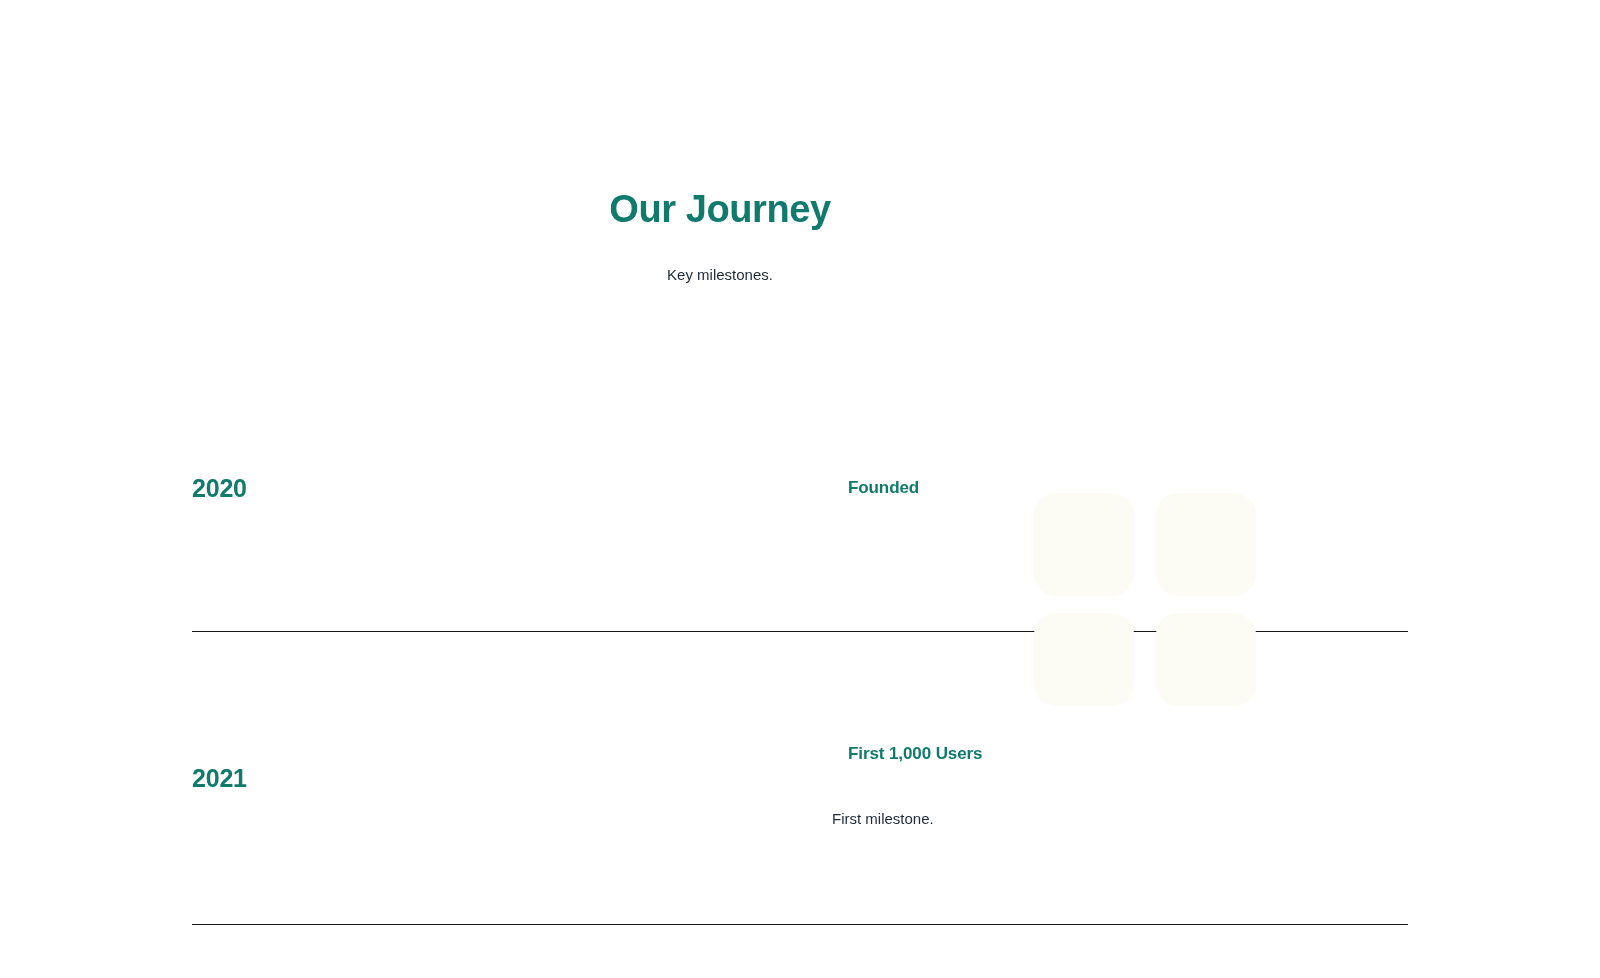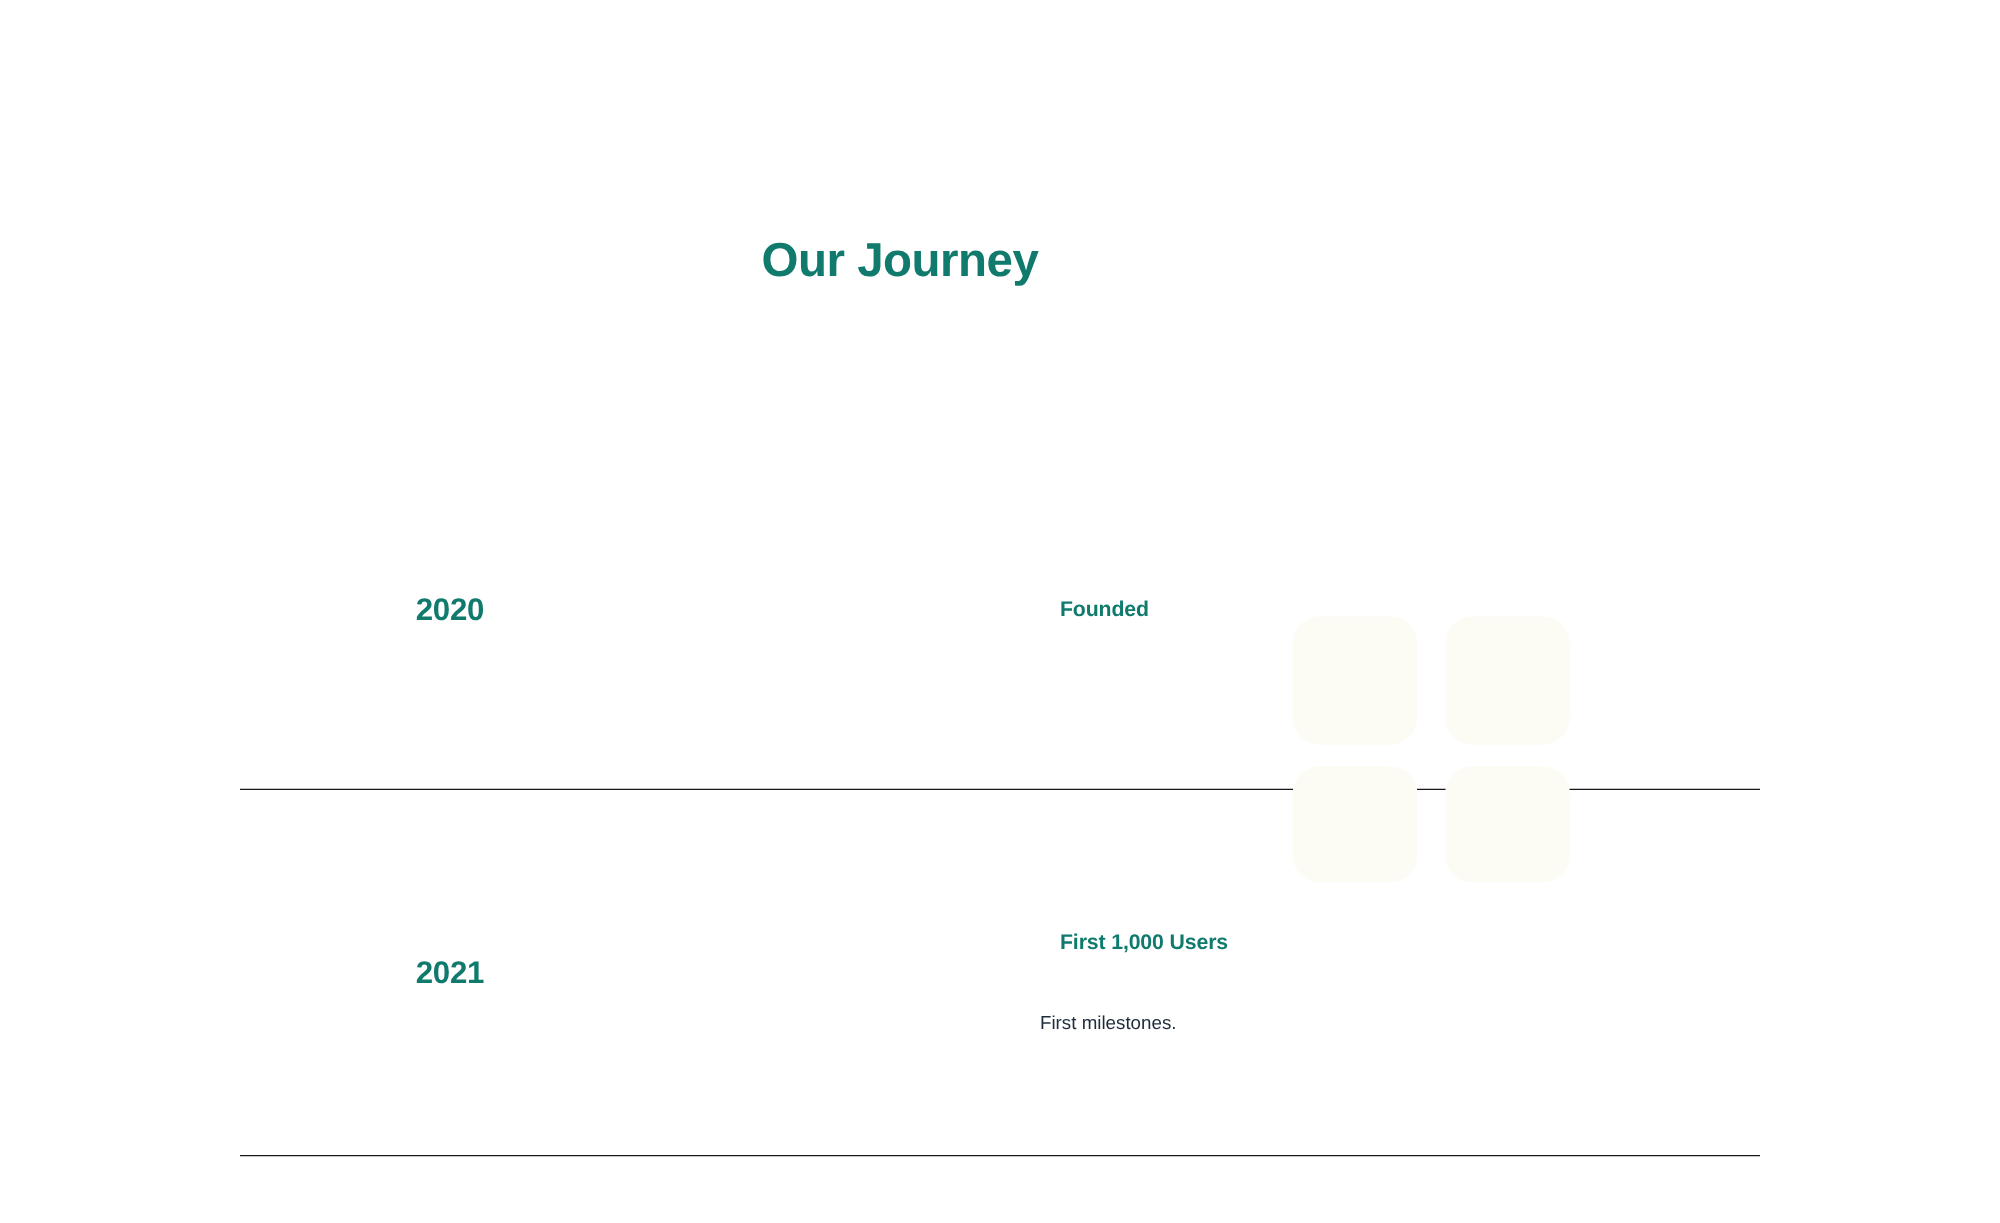--- a/index.html
+++ b/index.html
@@ -62,21 +62,21 @@
     align-items: center;
     border-bottom: 1.6px solid #18181b;
     box-sizing: border-box;
   }
   .timeline-row--first  { height: 287px; }
   .timeline-row--second { height: 293px; }
 
   .year-col {
     width: 344px;
     flex: 0 0 344px;
-    text-align: center;
+    text-align: left;
     padding-right: 8px;
     box-sizing: border-box;
   }
   .year-label {
     font-size: 25px;
     line-height: 1.2;
     font-weight: 700;
     letter-spacing: -0.2px;
     color: #107a6d;
   }
@@ -129,20 +129,21 @@
     border-radius: 22px;
   }
 </style>
 </head>
 <body>
 
 <div class="page">
 
   <header class="section-header">
     <h1 class="section-title">Our Journey</h1>
+    <p class="section-subtitle">Key milestones.</p>
   </header>
 
   <section class="timeline">
 
     <div class="timeline-row timeline-row--first">
 
       <div class="year-col">
         <span class="year-label">2020</span>
       </div>
 
@@ -160,19 +161,19 @@
     </div>
 
     <div class="timeline-row timeline-row--second">
 
       <div class="year-col">
         <span class="year-label">2021</span>
       </div>
 
       <div class="content-col">
         <h3 class="milestone-title">First 1,000 Users</h3>
-        <p class="milestone-desc">First milestones.</p>
+        <p class="milestone-desc">First milestone.</p>
       </div>
     </div>
 
   </section>
 
 </div>
 
 </body></html>

